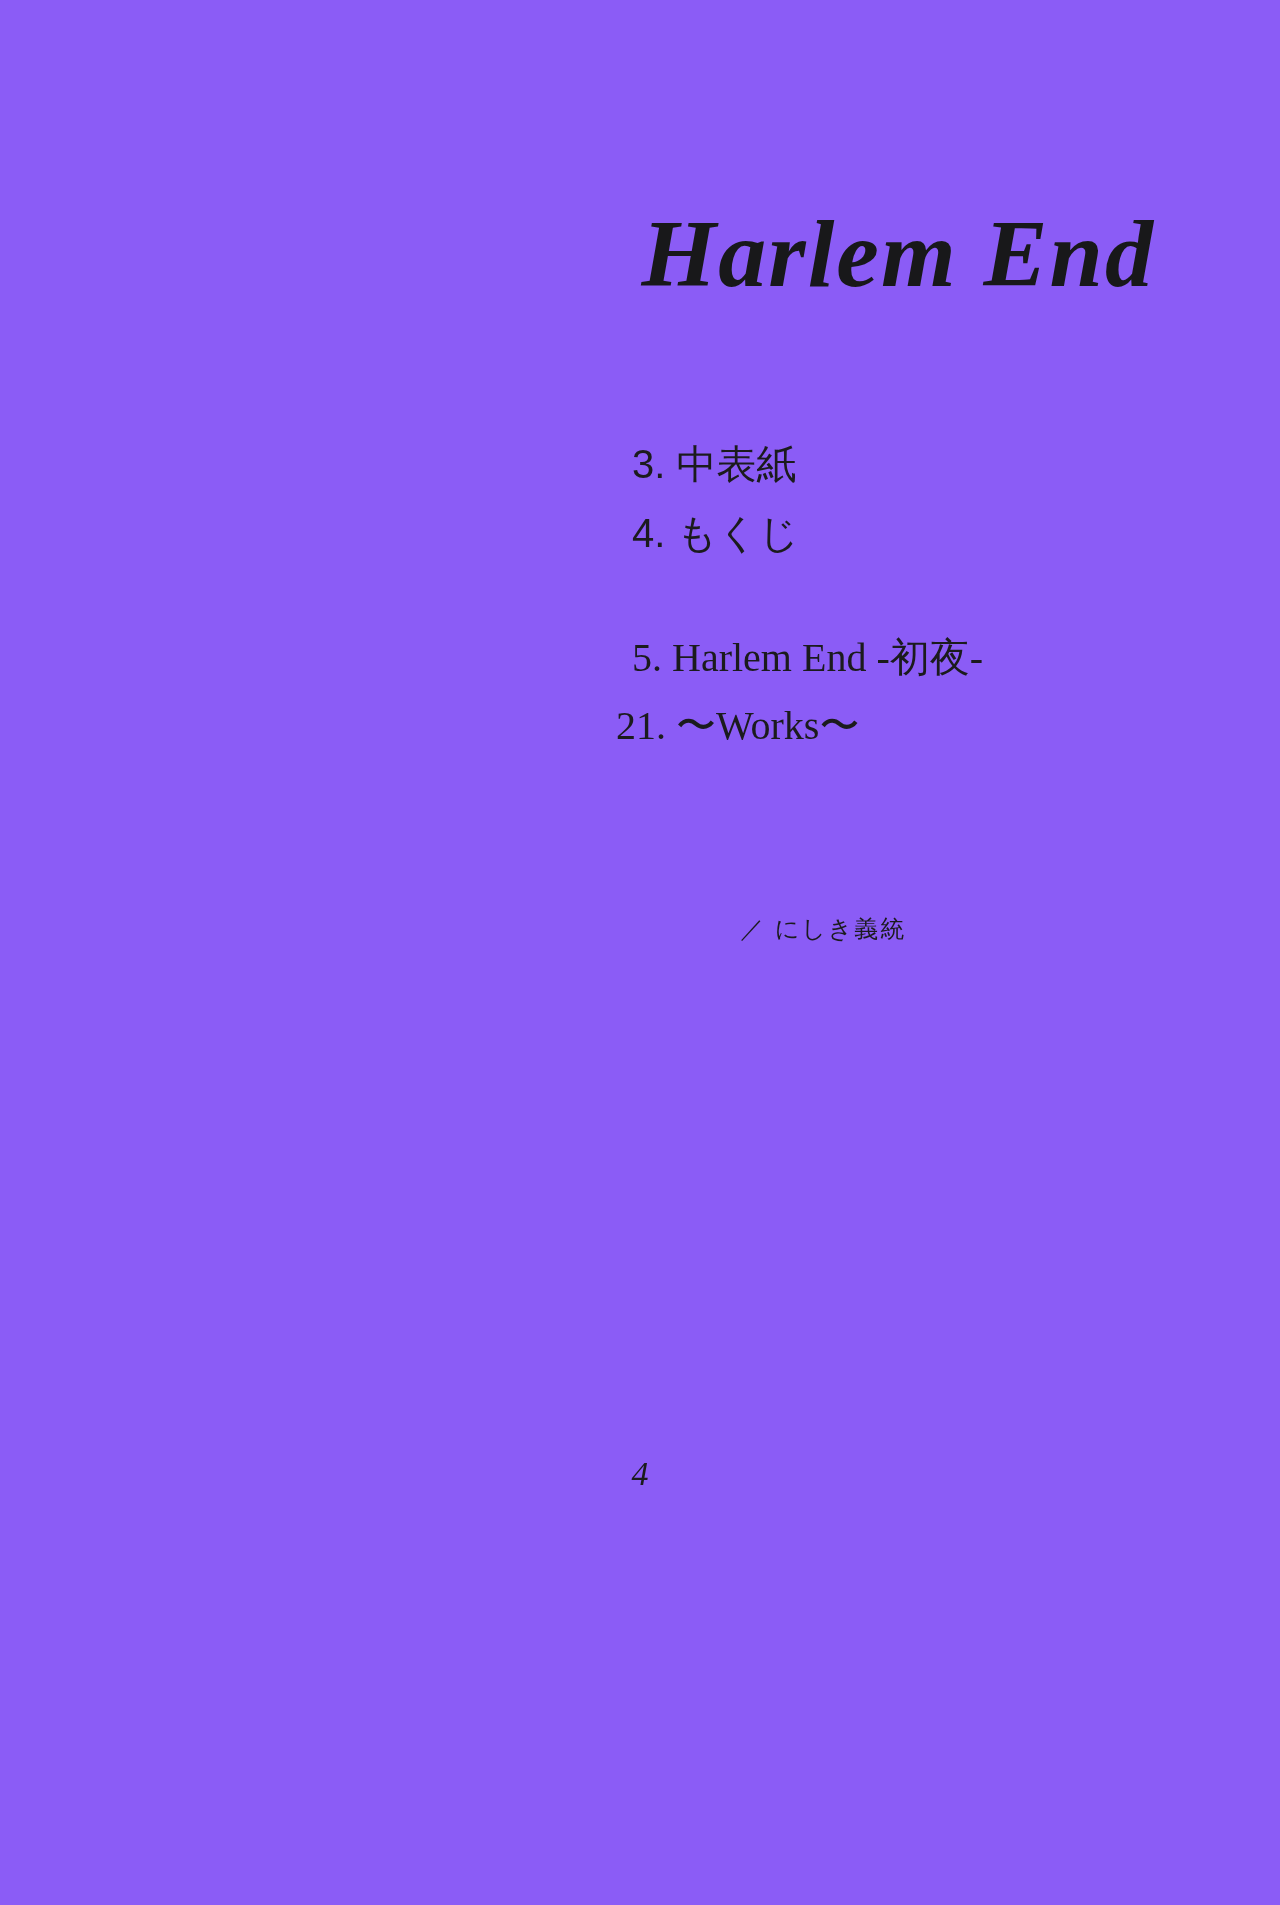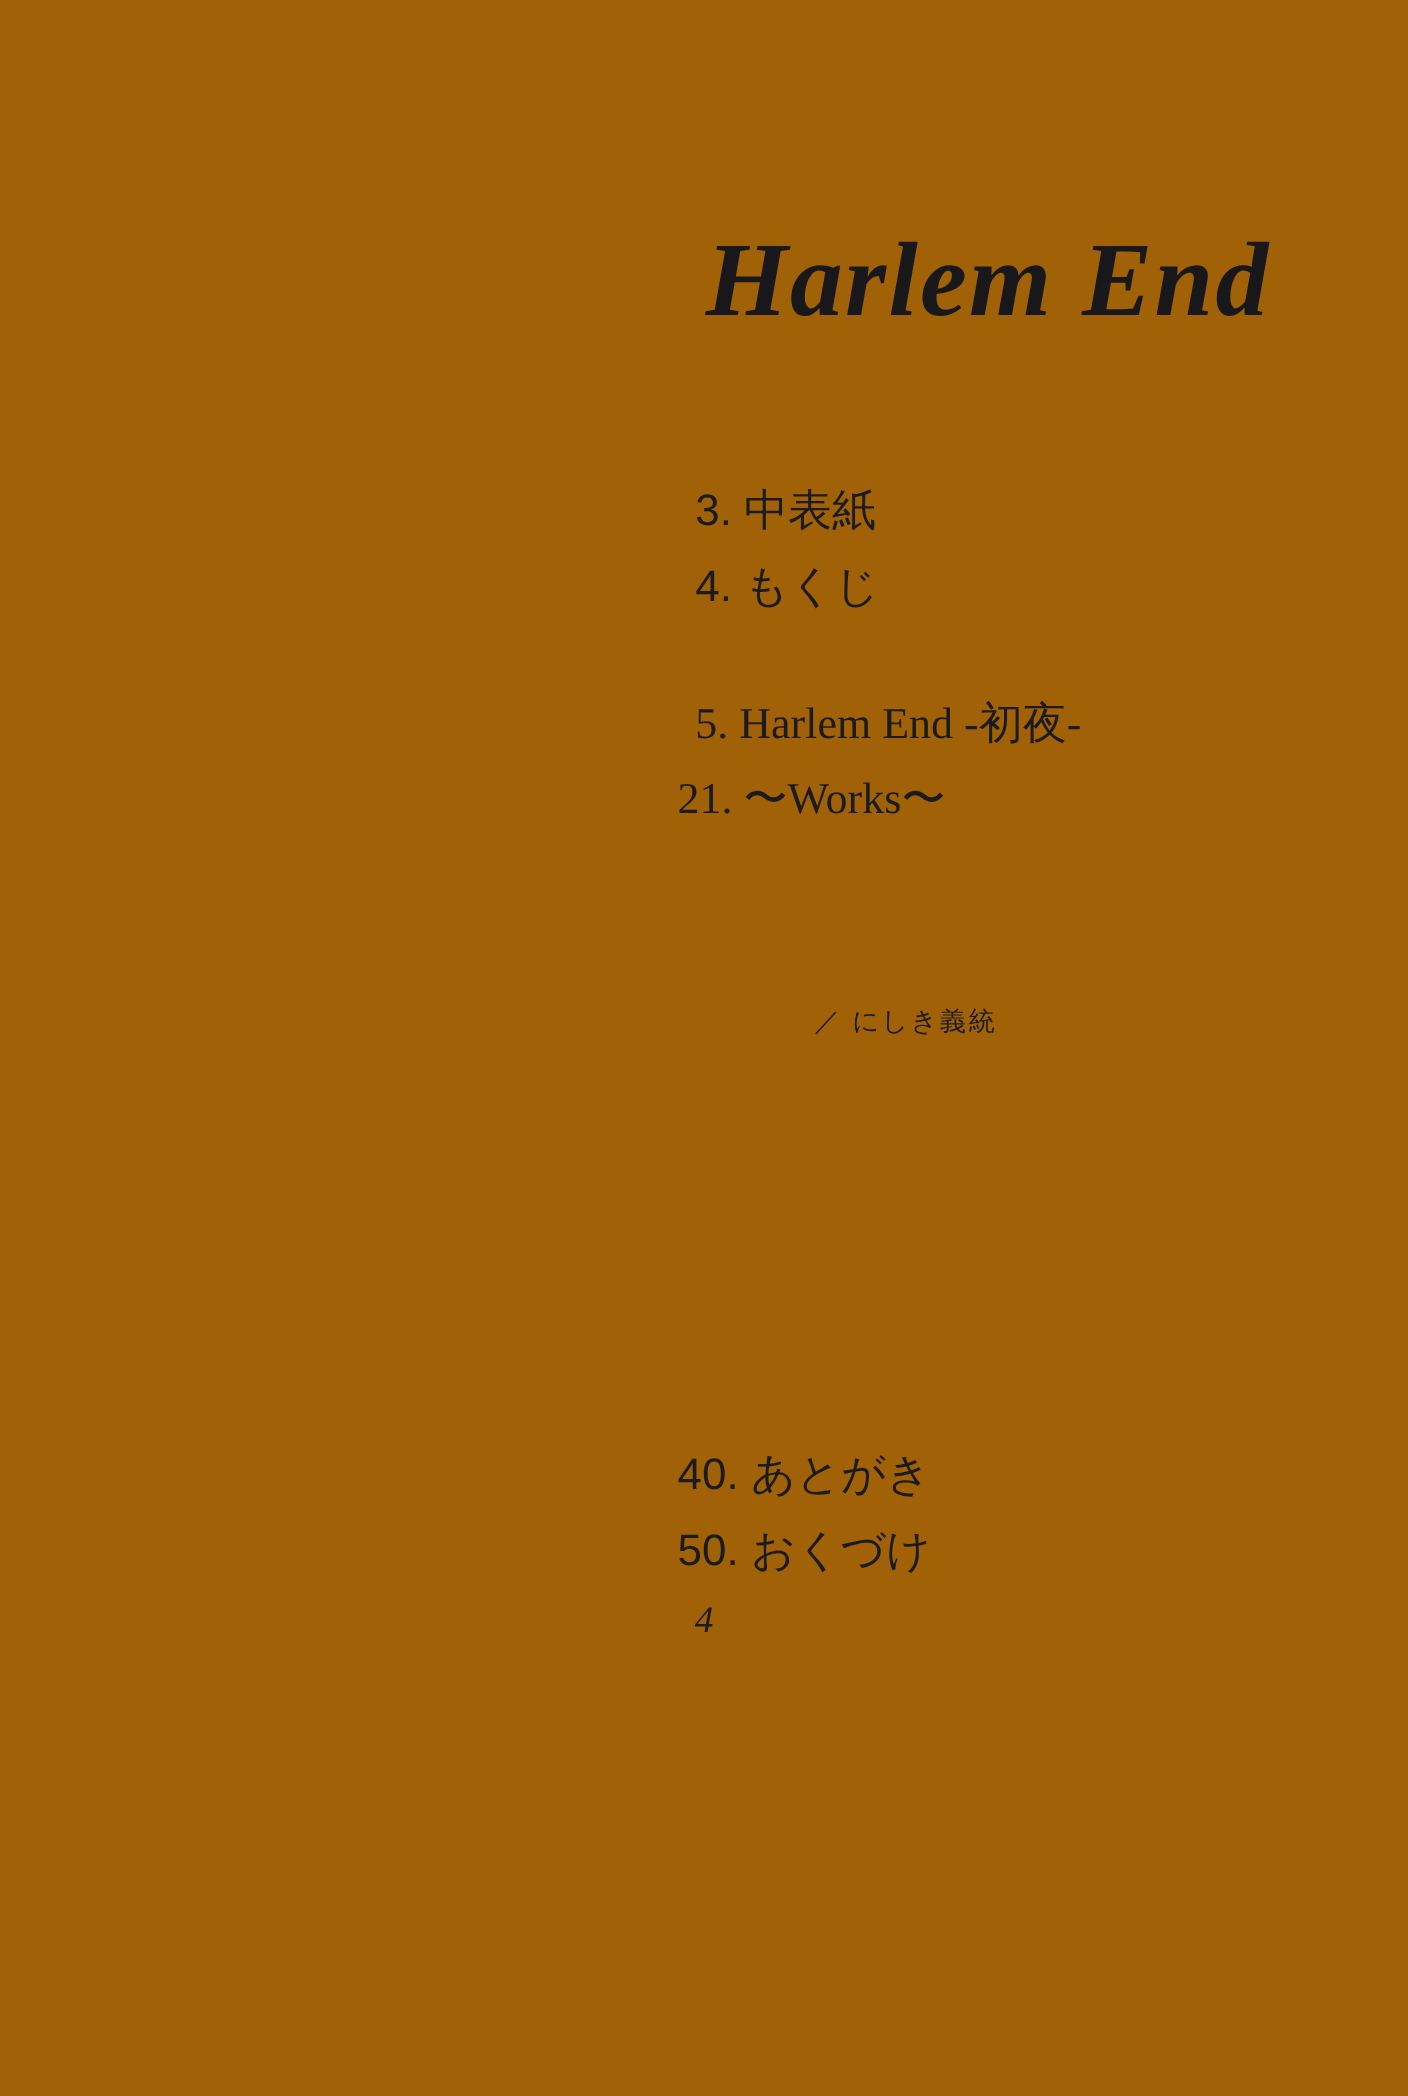--- a/index.html
+++ b/index.html
@@ -13,21 +13,21 @@
     font-family: "Liberation Serif", serif;
     color: #1a1a1a;
     position: relative;
     overflow: hidden;
   }
 
   .page {
     position: relative;
     width: 1280px;
     height: 1905px;
-    background: #a16207;
+    background: #8b5cf6;
   }
 
   .title {
     position: absolute;
     top: 198px;
     left: 0;
     width: 1155px;
     text-align: right;
     font-family: "Liberation Serif", serif;
     font-style: italic;
@@ -118,22 +118,18 @@
       <span class="toc-line l1">5. Harlem End -初夜-</span>
       <span class="toc-line l3">21. 〜Works〜</span>
     </div>
 
     <div class="gap-medium"></div>
 
     <div class="credit jp">／ にしき義統</div>
 
     <div class="gap-large"></div>
 
-    <div class="toc-group g3">
-      <span class="toc-line jp l1">40. あとがき</span>
-      <span class="toc-line jp l2">50. おくづけ</span>
-    </div>
 
   </div>
 
   <div class="page-number">4</div>
 
 </div>
 
 </body></html>

